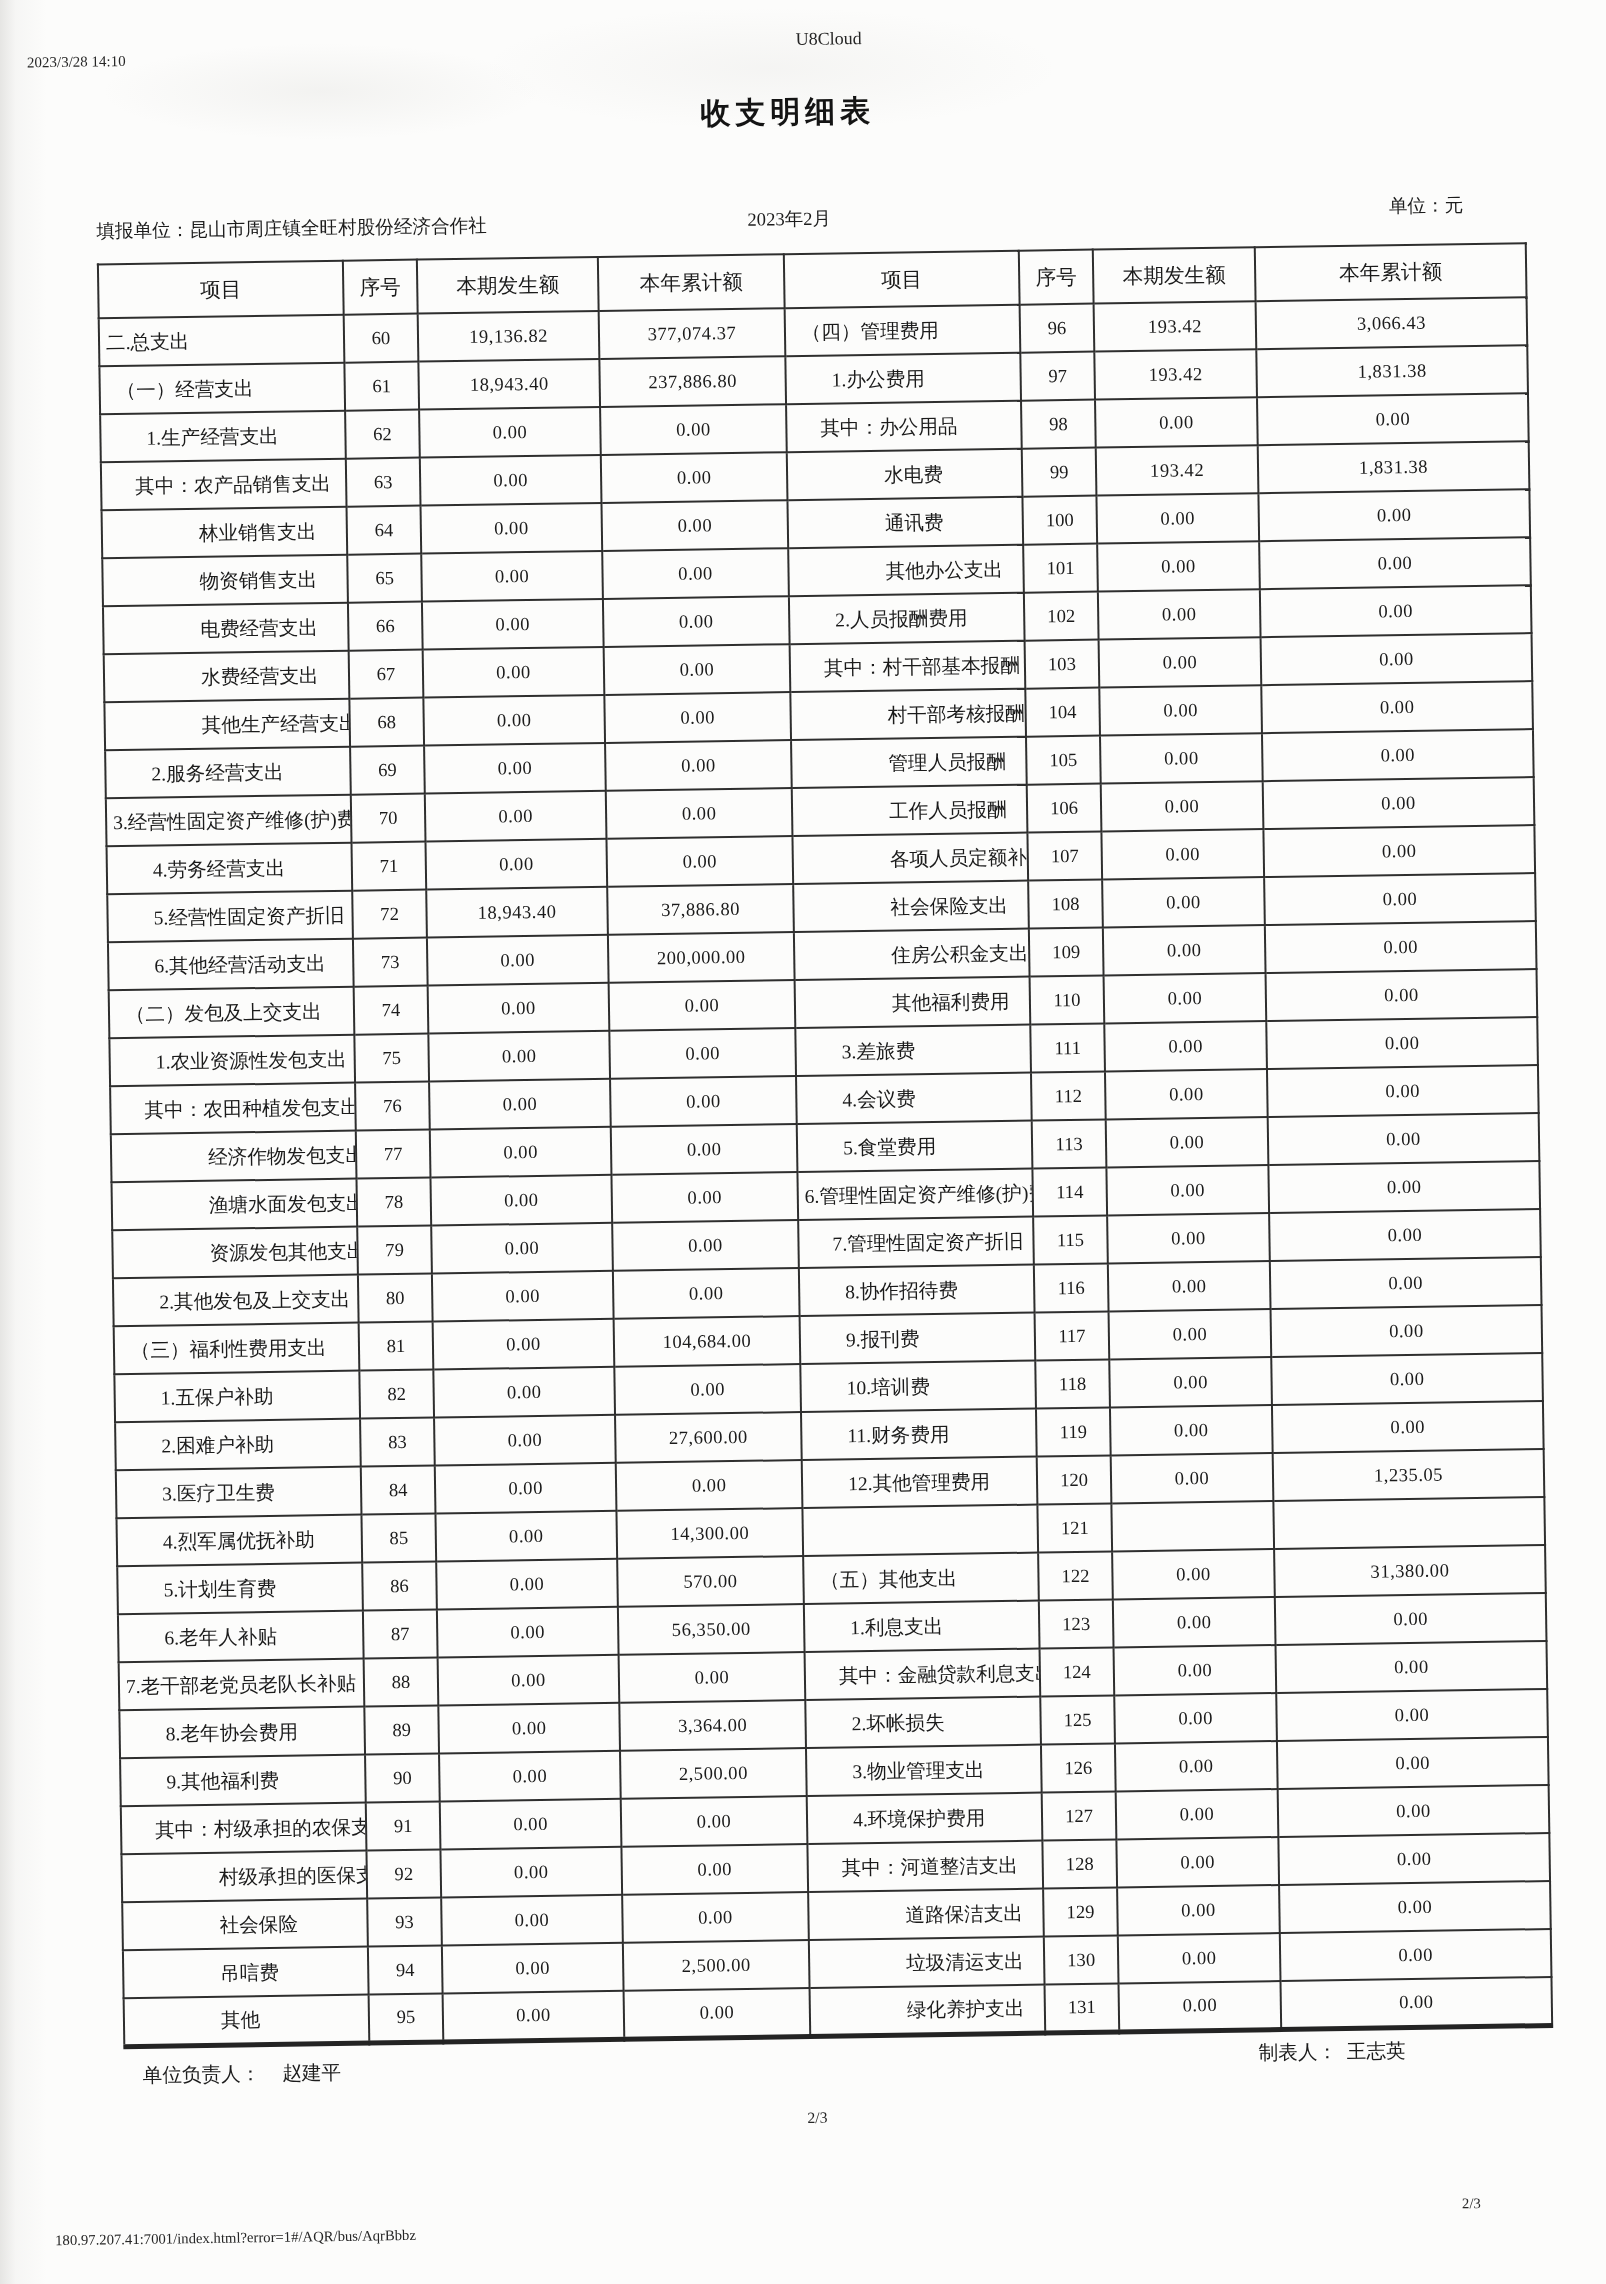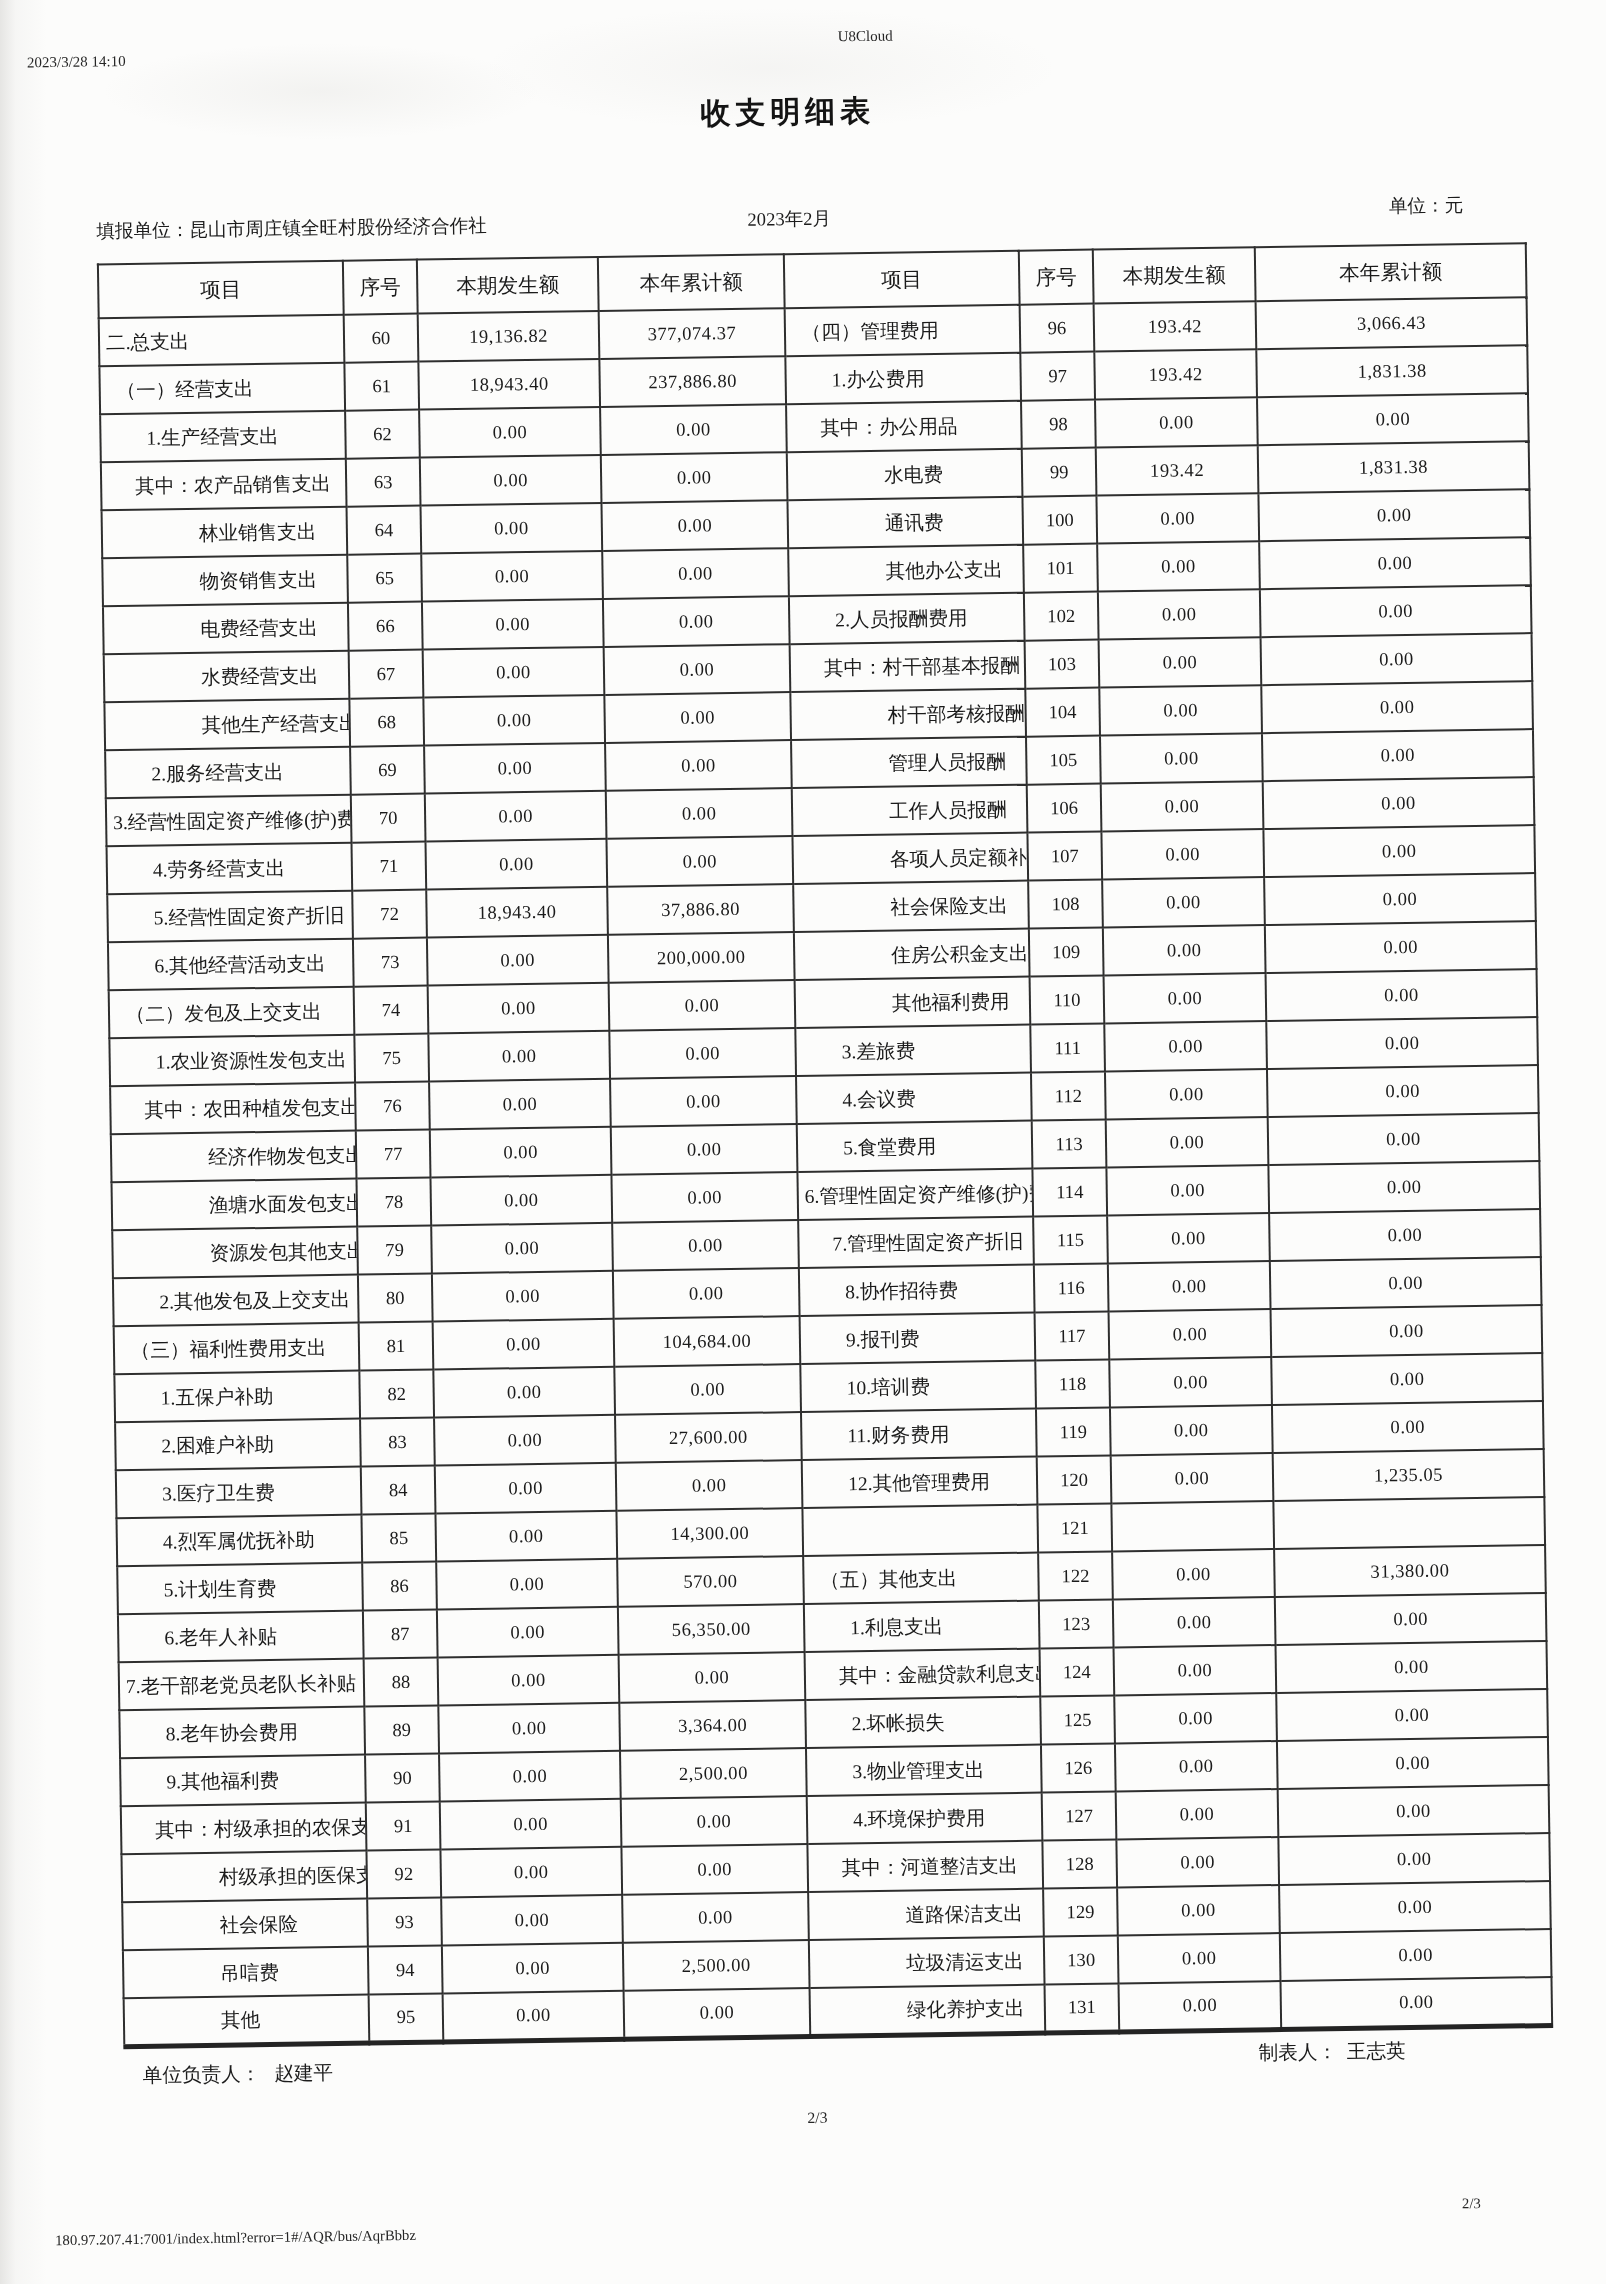--- a/index.html
+++ b/index.html
@@ -12,21 +12,21 @@
     font-family:"Liberation Serif","DejaVu Serif",serif;
     background:
       radial-gradient(ellipse 314px 69px at 20% 4%, rgba(158,156,148,.10), transparent 70%),
       radial-gradient(ellipse 412px 88px at 48% 3%, rgba(158,156,148,.08), transparent 70%),
       linear-gradient(90deg, rgba(128,126,120,.18) 0, rgba(168,166,160,.07) 15.7px, rgba(255,255,255,0) 47px),
       #fcfcfb;
   }
   .rot{position:absolute;inset:0;transform:rotate(-0.85deg);transform-origin:50% 50%;}
 
   .print-datetime{position:absolute;left:43px;top:43px;font-size:15px;color:#262626;}
-  .print-app{position:absolute;left:854px;top:29px;font-size:15px;color:#262626;}
+  .print-app{position:absolute;left:812px;top:29px;font-size:18px;color:#262626;}
 
   .report-title{
     position:absolute;left:0;top:92px;width:100%;
     text-align:center;margin:0;
     font-family:"Liberation Sans","DejaVu Sans",sans-serif;
     font-size:30px;font-weight:700;letter-spacing:4.9px;color:#141414;
   }
 
   .info-line{position:absolute;left:0;top:208px;width:100%;height:29px;font-size:18.6px;color:#1c1c1c;}
   .info-unit{position:absolute;left:110px;top:0;}
@@ -53,21 +53,21 @@
   td.c-no{text-align:center;font-size:18.6px;font-family:"Liberation Serif","DejaVu Serif",serif;}
   td.c-num{text-align:center;font-size:18.6px;letter-spacing:0.5px;}
   .ind0{padding-left:5.9px !important;}
   .ind1{padding-left:15.7px !important;}
   .ind2{padding-left:33px !important;}
   .ind3{padding-left:45px !important;}
   .ind4{padding-left:96px !important;}
 
   .sign-line{position:absolute;top:2052px;left:0;width:100%;height:31px;font-size:19.6px;color:#1c1c1c;}
   .sign-left{position:absolute;left:129px;top:0;}
-  .sign-left .sign-name{margin-left:14px;text-align:right;}
+  .sign-left .sign-name{margin-left:22px;text-align:right;}
   .sign-right{position:absolute;right:214px;top:-5.9px;}
   .sign-right .sign-name{margin-left:9.8px;}
 
   .page-center{position:absolute;top:2109px;left:0;width:100%;text-align:center;font-size:15.7px;color:#262626;}
   .print-url{position:absolute;left:39px;top:2221px;font-size:14.7px;color:#262626;}
   .print-page{position:absolute;right:141px;top:2205px;font-size:14.7px;color:#262626;}
 </style>
 </head>
 <body>
 

